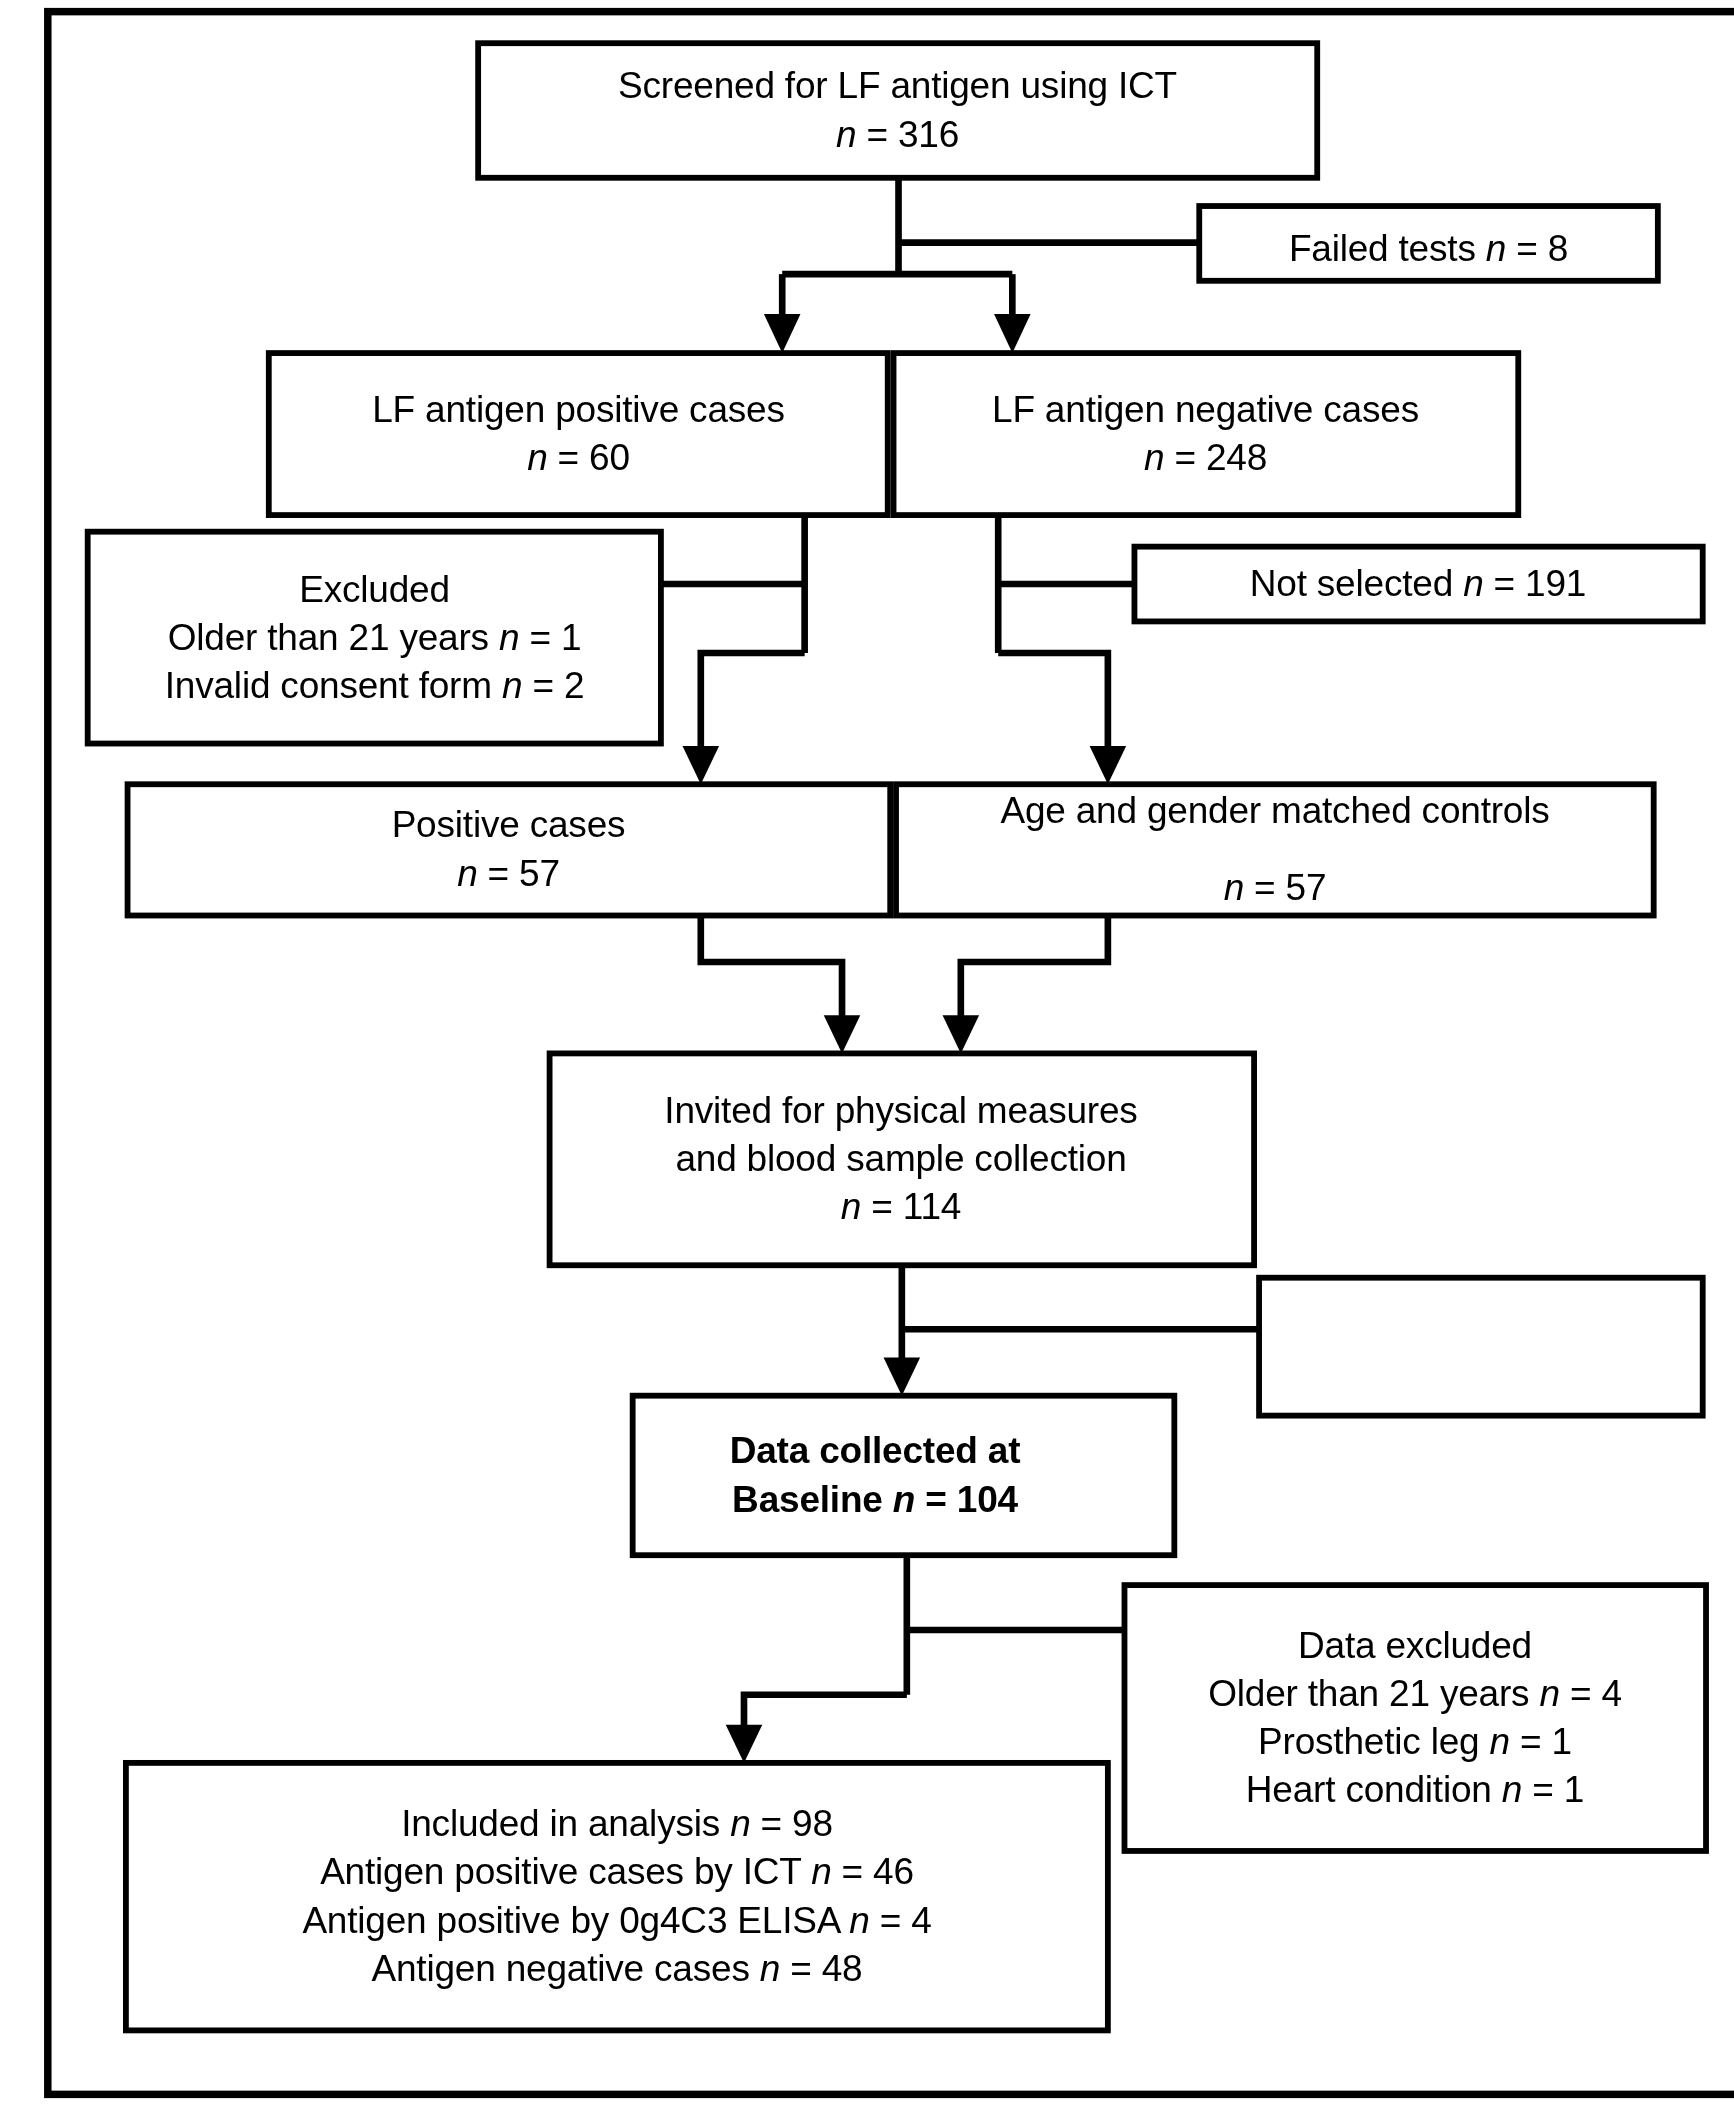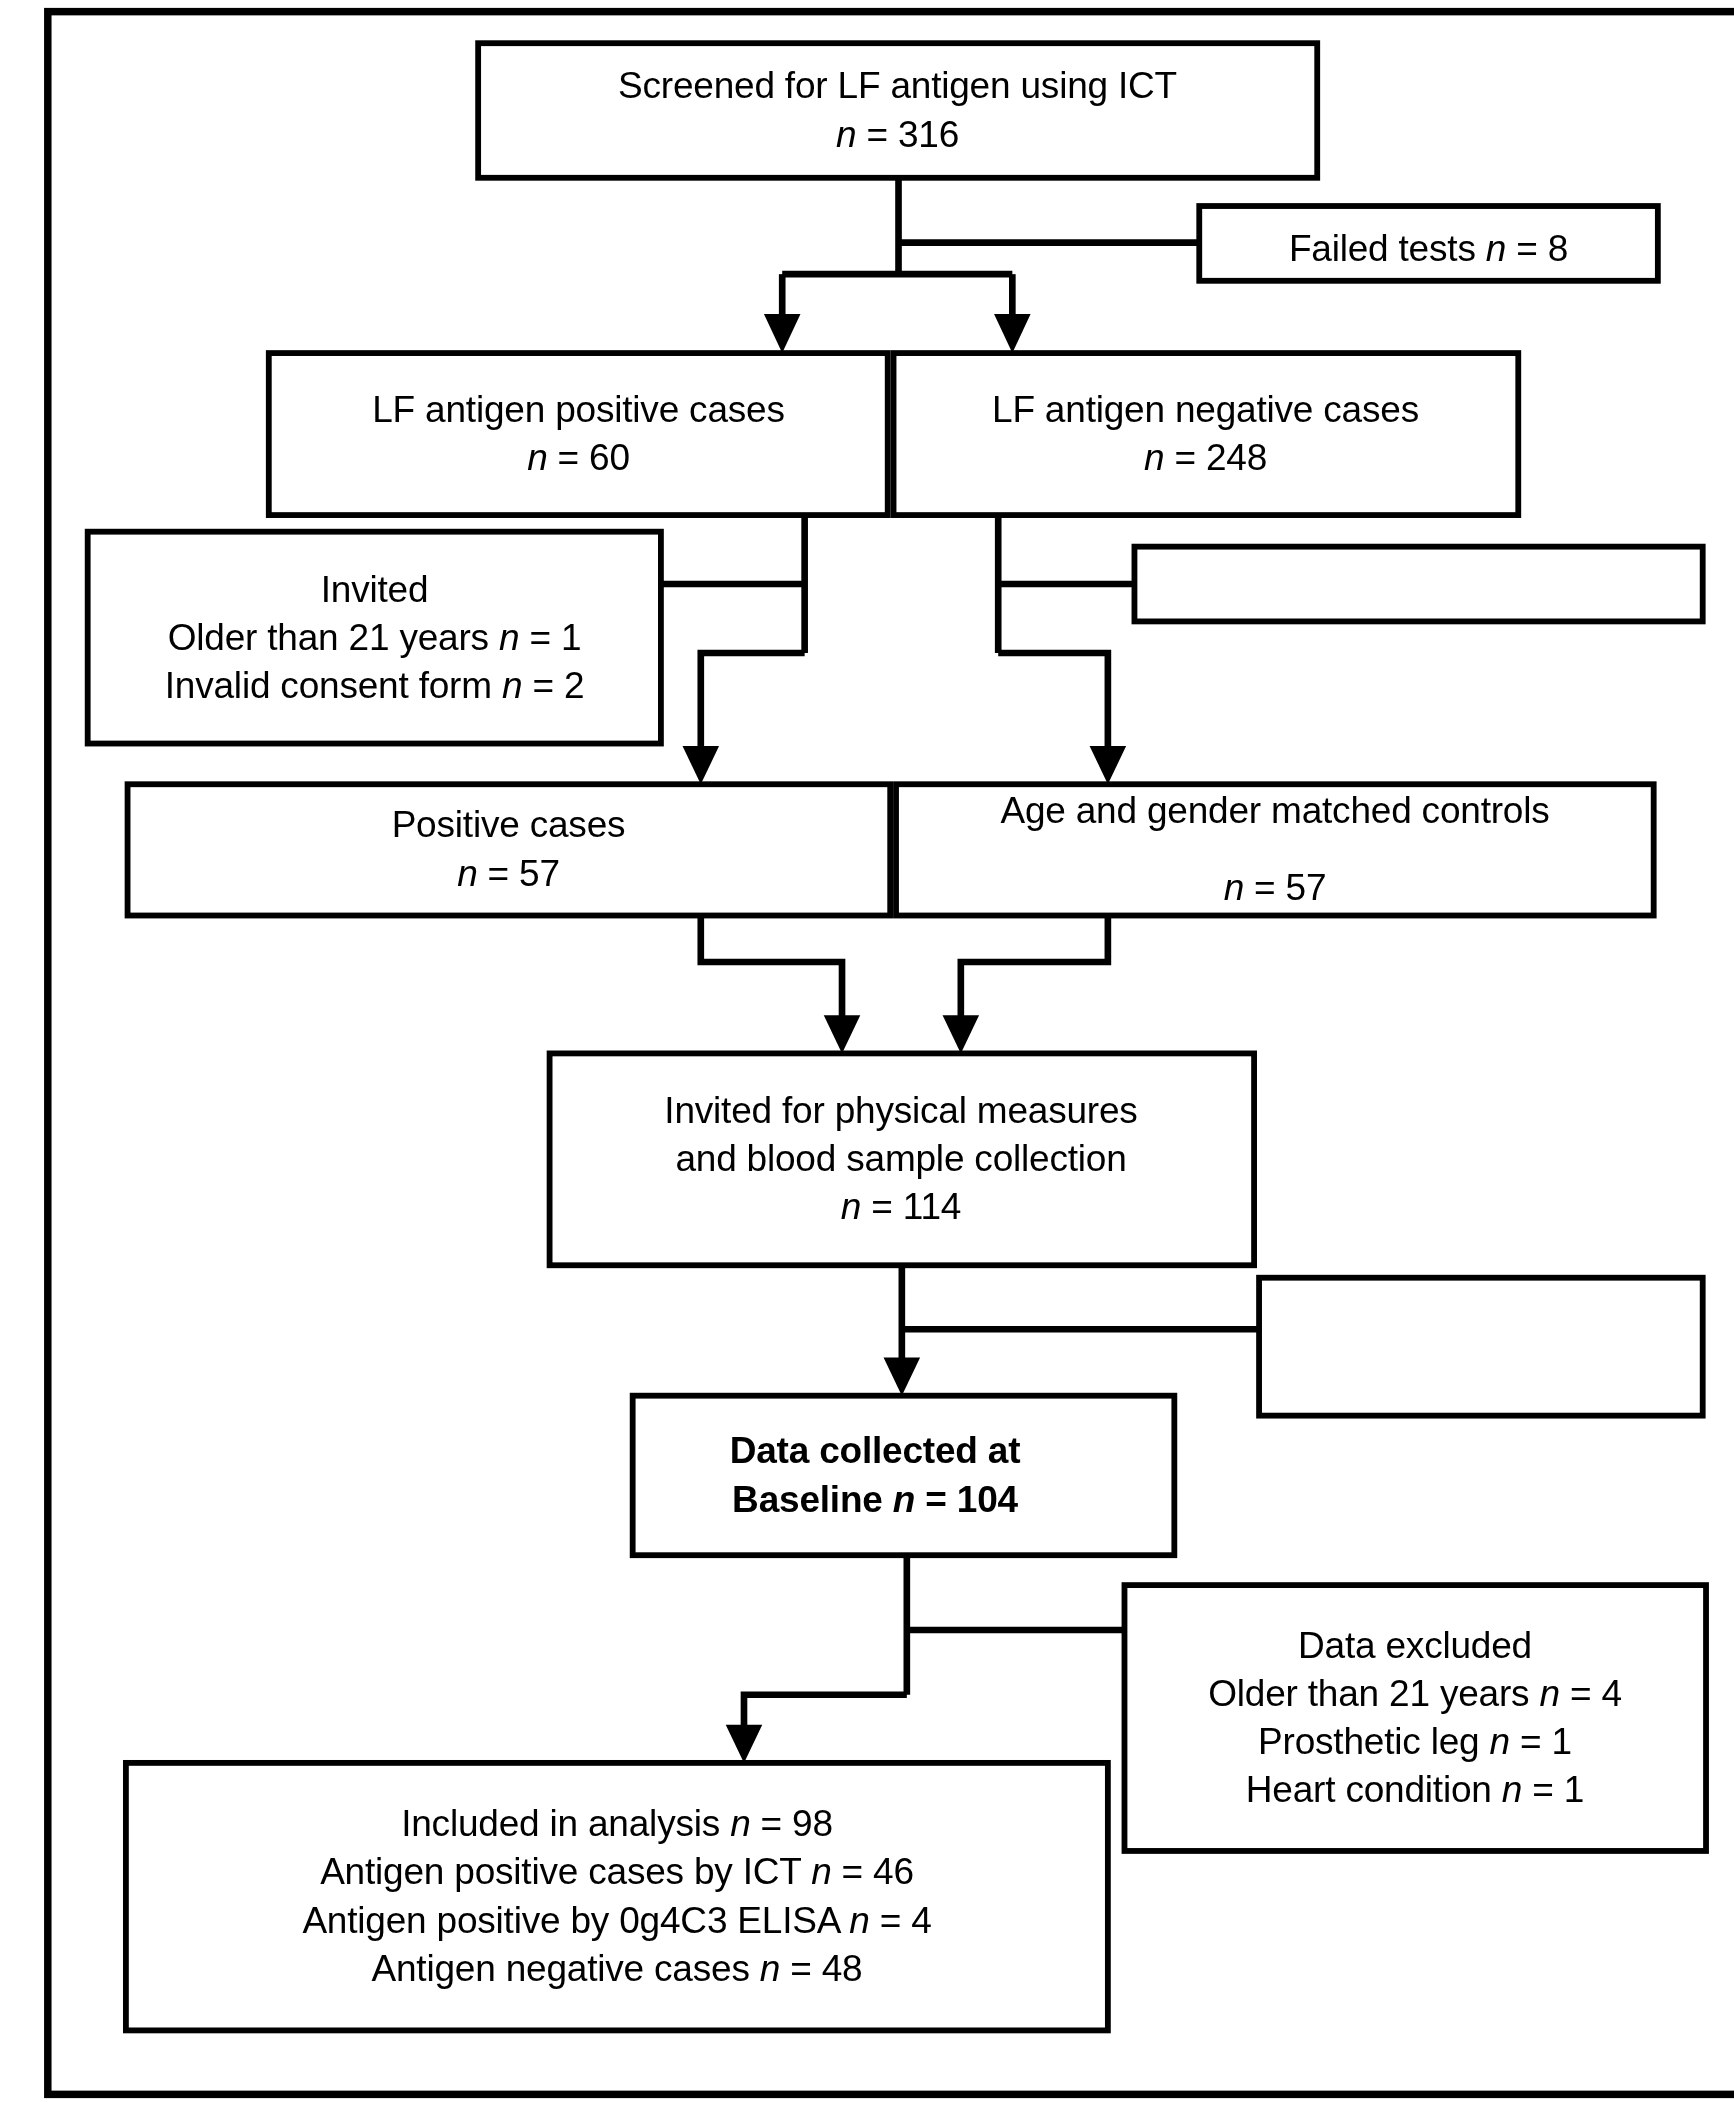--- a/index.html
+++ b/index.html
@@ -162,25 +162,28 @@
     <span class="ln">LF antigen positive cases</span>
     <span class="ln"><i class="nv">n</i><span> = 60</span></span>
   </div>
 
   <div class="box-text" style="left:857px; top:353px; width:625px; height:162px;">
     <span class="ln">LF antigen negative cases</span>
     <span class="ln"><i class="nv">n</i><span> = 248</span></span>
   </div>
 
   <div class="box-text" style="left:52px; top:532px; width:573px; height:212px;">
-    <span class="ln">Invited</span>
+    <span class="ln">Excluded</span>
     <span class="ln"><span>Older than 21 years </span><i class="nv">n</i><span> = 1</span></span>
     <span class="ln"><span>Invalid consent form </span><i class="nv">n</i><span> = 2</span></span>
   </div>
 
+  <div class="box-text" style="left:1098px; top:547px; width:568px; height:75px;">
+    <span class="ln"><span>Not selected </span><i class="nv">n</i><span> = 191</span></span>
+  </div>
 
   <div class="box-text" style="left:91px; top:784px; width:763px; height:131px;">
     <span class="ln">Positive cases</span>
     <span class="ln"><i class="nv">n</i><span> = 57</span></span>
   </div>
 
   <div class="box-text" style="left:860px; top:784px; width:758px; height:131px;gap:28px;">
     <span class="ln">Age and gender matched controls</span>
     <span class="ln"><i class="nv">n</i><span> = 57</span></span>
   </div>

